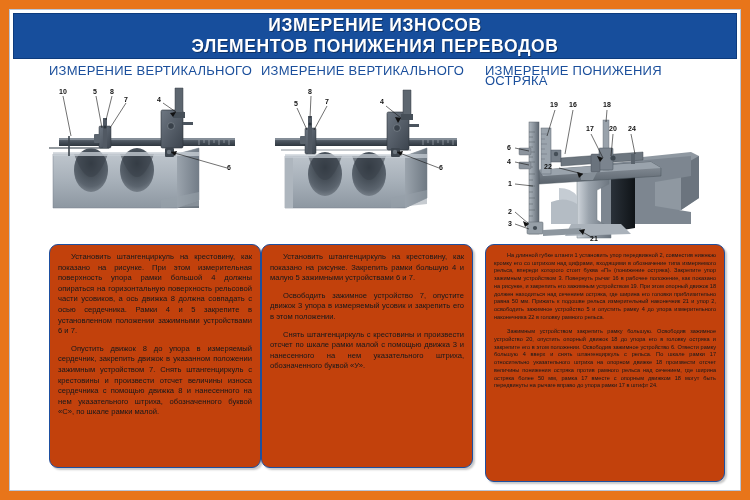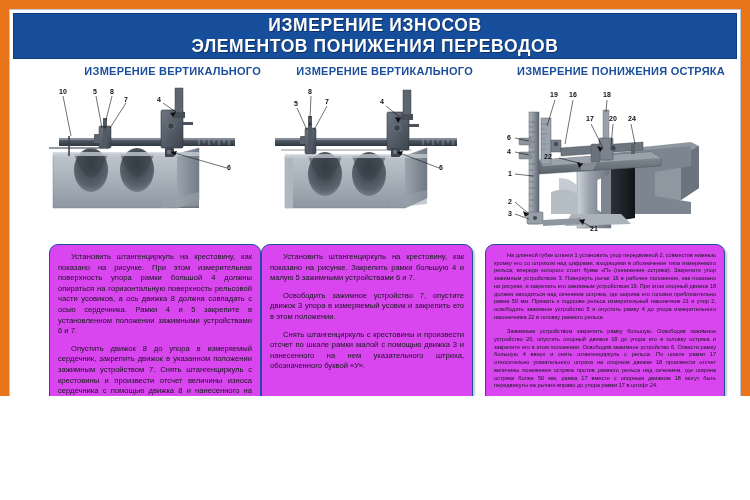--- a/index.html
+++ b/index.html
@@ -8,21 +8,21 @@
     background: #ffffff;
   }
   body {
     font-family: "Liberation Sans", sans-serif;
   }
 
   
   #poster {
     position: relative;
     width: 750px;
-    height: 396px;
+    height: 500px;
     box-sizing: border-box;
     background: #ffffff;
     overflow: hidden;
   }
   .frame-outer {
     position: absolute;
     left: 0; top: 0;
     width: 750px;
     height: 500px;
     box-sizing: border-box;
@@ -77,25 +77,25 @@
     position: absolute;
     top: 0;
     height: 425px;
   }
   .col-left   { left: 36px;  width: 212px; }
   .col-mid    { left: 248px; width: 212px; }
   .col-right  { left: 472px; width: 240px; }
 
   .sect-head {
     color: #1b4f9c;
-    font-weight: bold;
-    font-size: 11px;
+    font-weight: normal;
+    font-size: 13px;
     letter-spacing: 0.25px;
     line-height: 10px;
-    text-align: right;
+    text-align: left;
     margin: 4px 0 0 0;
     text-transform: uppercase;
   }
 
   
   .figure {
     position: relative;
     margin-top: 6px;
   }
   .fig-left, .fig-mid { height: 128px; }
@@ -114,21 +114,21 @@
     font-weight: bold;
     color: #111111;
     line-height: 8px;
     white-space: nowrap;
   }
 
   
   .panel {
     position: absolute;
     box-sizing: border-box;
-    background: #d946ef;
+    background: #c2410c;
     border: 1.6px solid #1d4fa0;
     border-radius: 9px;
     box-shadow: 2px 2px 2px rgba(0,0,0,0.22);
     padding: 7px 8px 6px 8px;
   }
   .panel-left  { left: 36px;  top: 182px; width: 212px; height: 224px; }
   .panel-mid   { left: 248px; top: 182px; width: 212px; height: 224px; }
   .panel-right { left: 472px; top: 182px; width: 240px; height: 238px; }
 
   .ptext {

